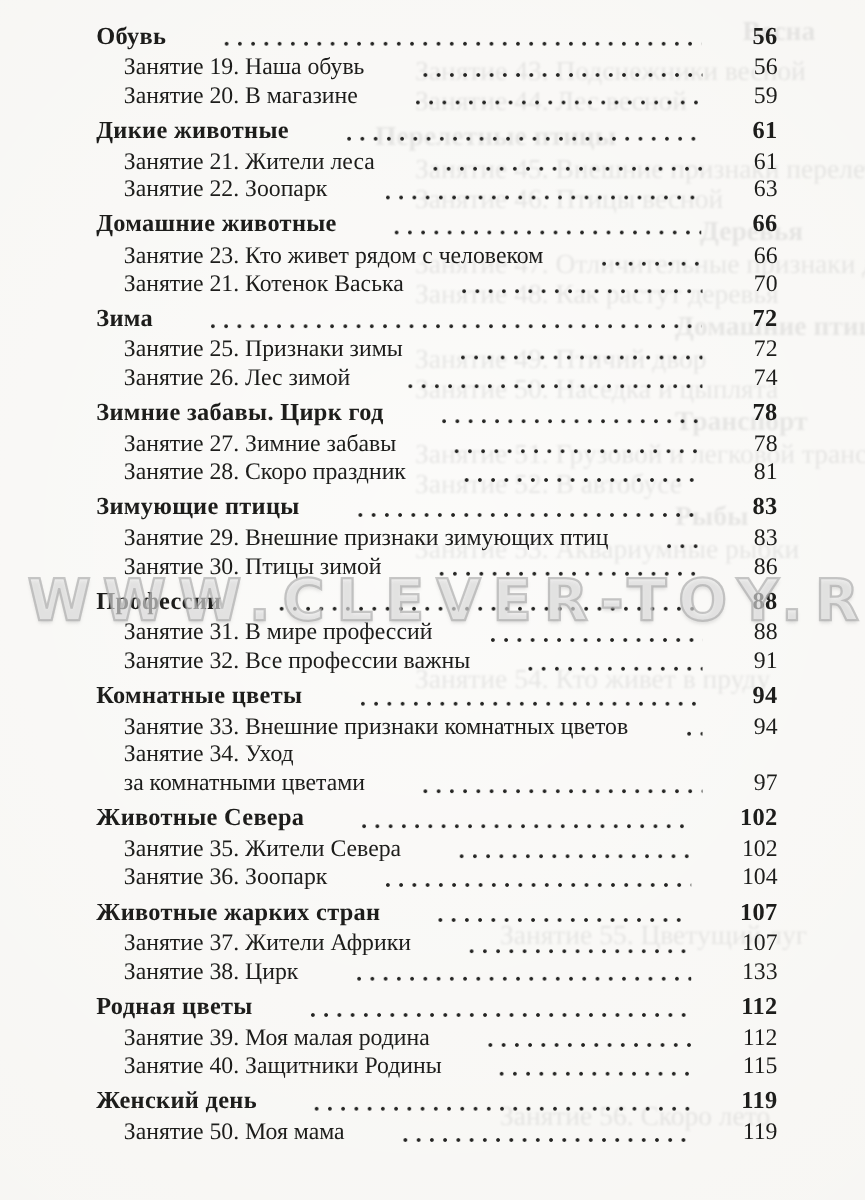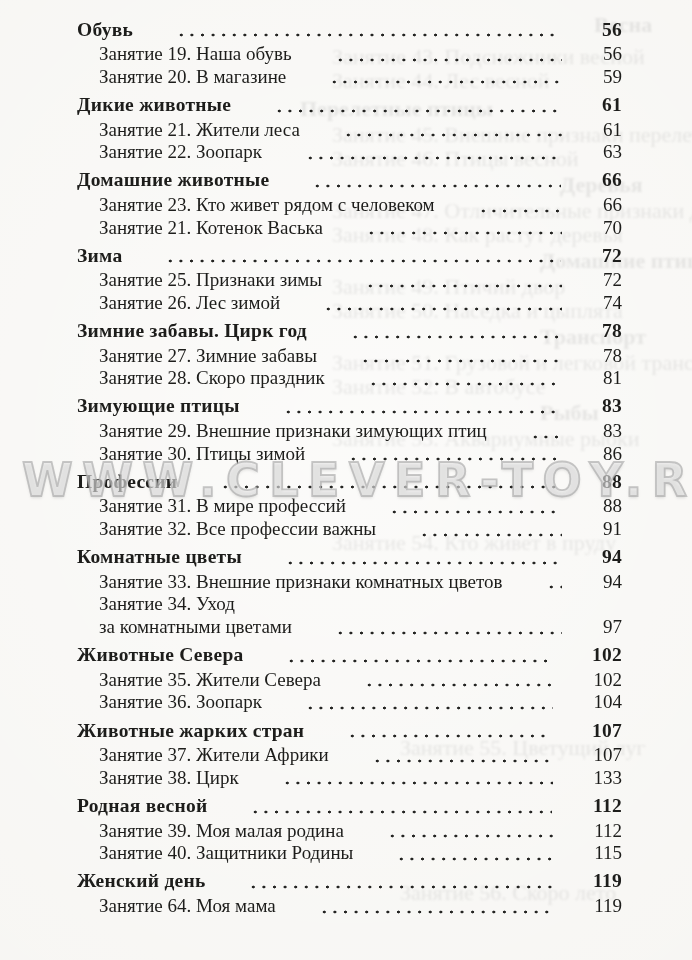--- a/index.html
+++ b/index.html
@@ -257,39 +257,39 @@
         <span class="label">Занятие 37. Жители Африки</span>
         <span class="leader"></span>
         <span class="page-num">107</span>
       </div>
       <div class="row entry">
         <span class="label">Занятие 38. Цирк</span>
         <span class="leader"></span>
         <span class="page-num">133</span>
       </div>
       <div class="row heading">
-        <span class="label">Родная весной</span>
+        <span class="label">Родная цветы</span>
         <span class="leader"></span>
         <span class="page-num">112</span>
       </div>
       <div class="row entry">
         <span class="label">Занятие 39. Моя малая родина</span>
         <span class="leader"></span>
         <span class="page-num">112</span>
       </div>
       <div class="row entry">
         <span class="label">Занятие 40. Защитники Родины</span>
         <span class="leader"></span>
         <span class="page-num">115</span>
       </div>
       <div class="row heading">
         <span class="label">Женский день</span>
         <span class="leader"></span>
         <span class="page-num">119</span>
       </div>
       <div class="row entry">
-        <span class="label">Занятие 64. Моя мама</span>
+        <span class="label">Занятие 50. Моя мама</span>
         <span class="leader"></span>
         <span class="page-num">119</span>
       </div>
     </div>
   <div class="watermark">WWW.CLEVER-TOY.RU</div>
 </div>
 
 </body></html>

